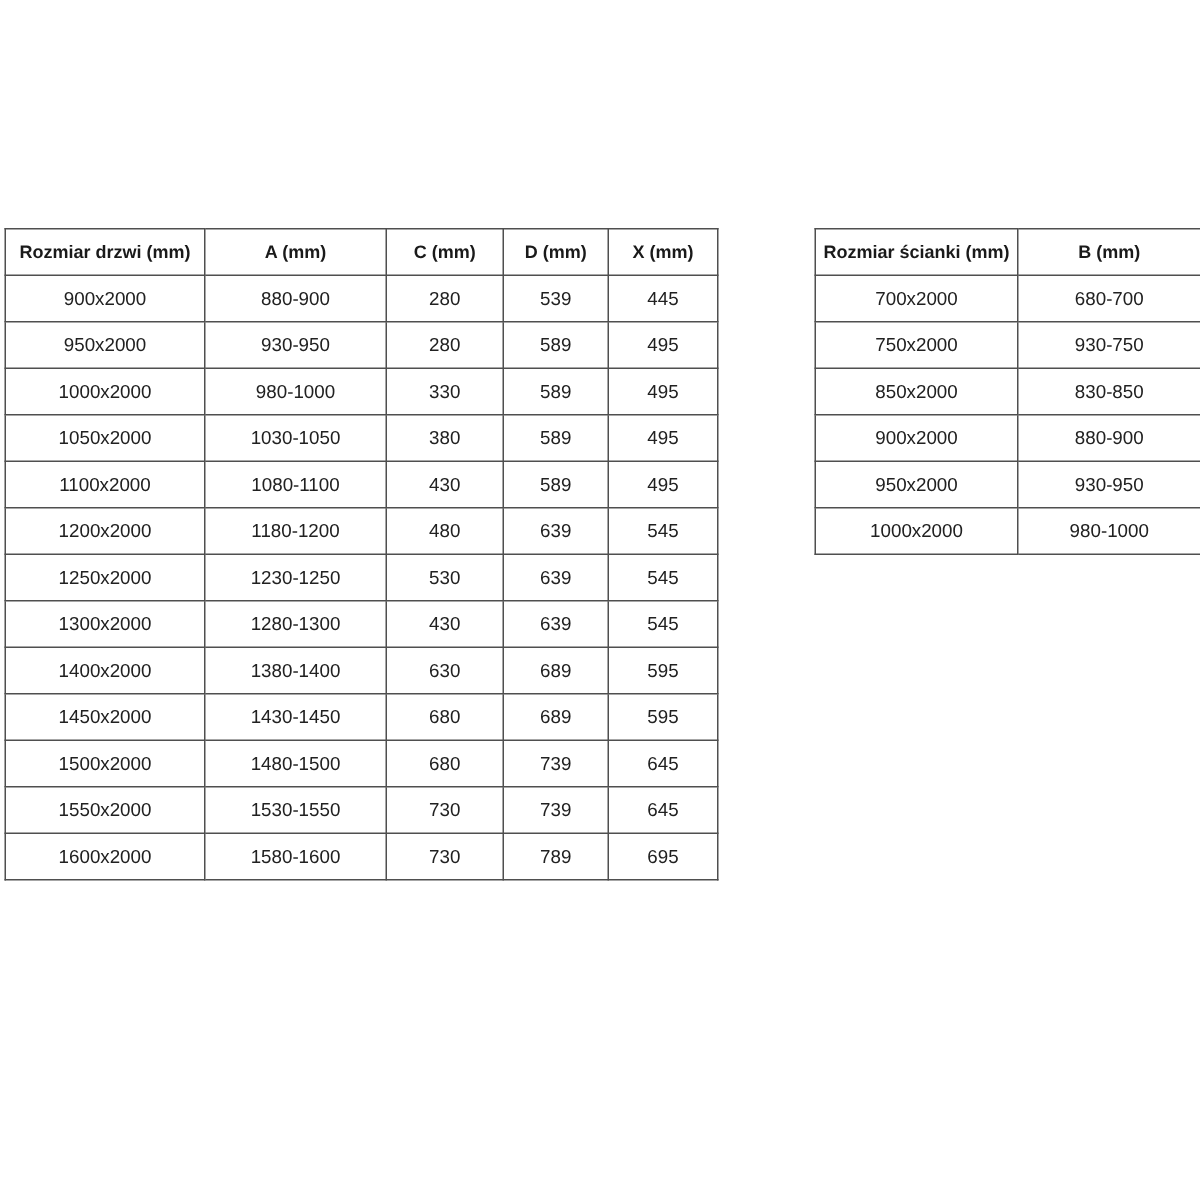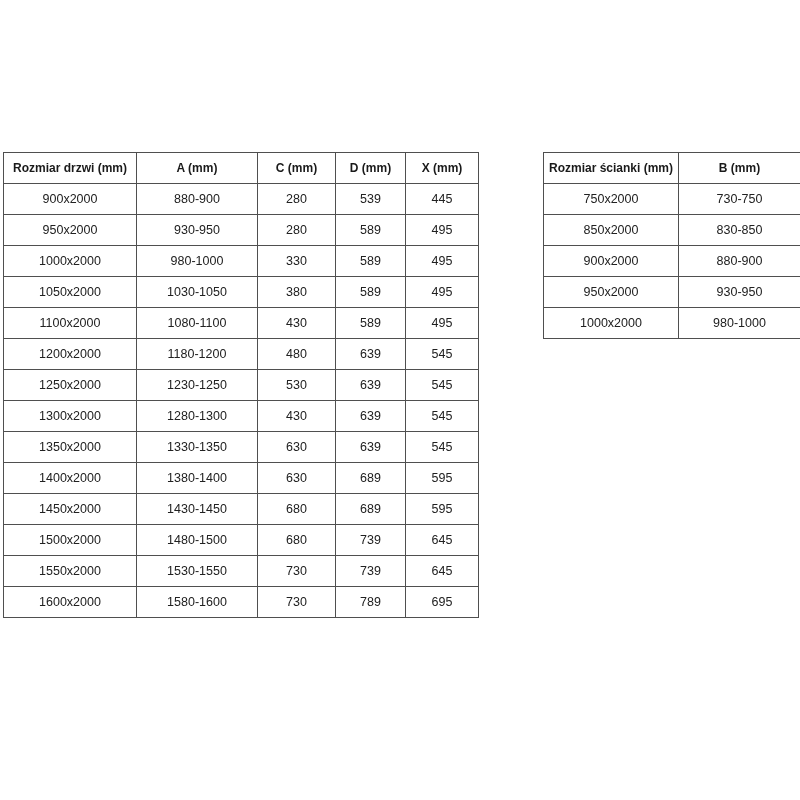--- a/index.html
+++ b/index.html
@@ -128,27 +128,20 @@
           <td>545</td>
         </tr>
         <tr>
           <td>1300x2000</td>
           <td>1280-1300</td>
           <td>430</td>
           <td>639</td>
           <td>545</td>
         </tr>
         <tr>
-          <td>1350x2000</td>
-          <td>1330-1350</td>
-          <td>630</td>
-          <td>639</td>
-          <td>545</td>
-        </tr>
-        <tr>
           <td>1400x2000</td>
           <td>1380-1400</td>
           <td>630</td>
           <td>689</td>
           <td>595</td>
         </tr>
         <tr>
           <td>1450x2000</td>
           <td>1430-1450</td>
           <td>680</td>
@@ -185,22 +178,26 @@
         <col class="c1">
       </colgroup>
       <thead>
         <tr>
           <th>Rozmiar ścianki (mm)</th>
           <th>B (mm)</th>
         </tr>
       </thead>
       <tbody>
         <tr>
+          <td>700x2000</td>
+          <td>680-700</td>
+        </tr>
+        <tr>
           <td>750x2000</td>
-          <td>730-750</td>
+          <td>930-750</td>
         </tr>
         <tr>
           <td>850x2000</td>
           <td>830-850</td>
         </tr>
         <tr>
           <td>900x2000</td>
           <td>880-900</td>
         </tr>
         <tr>

